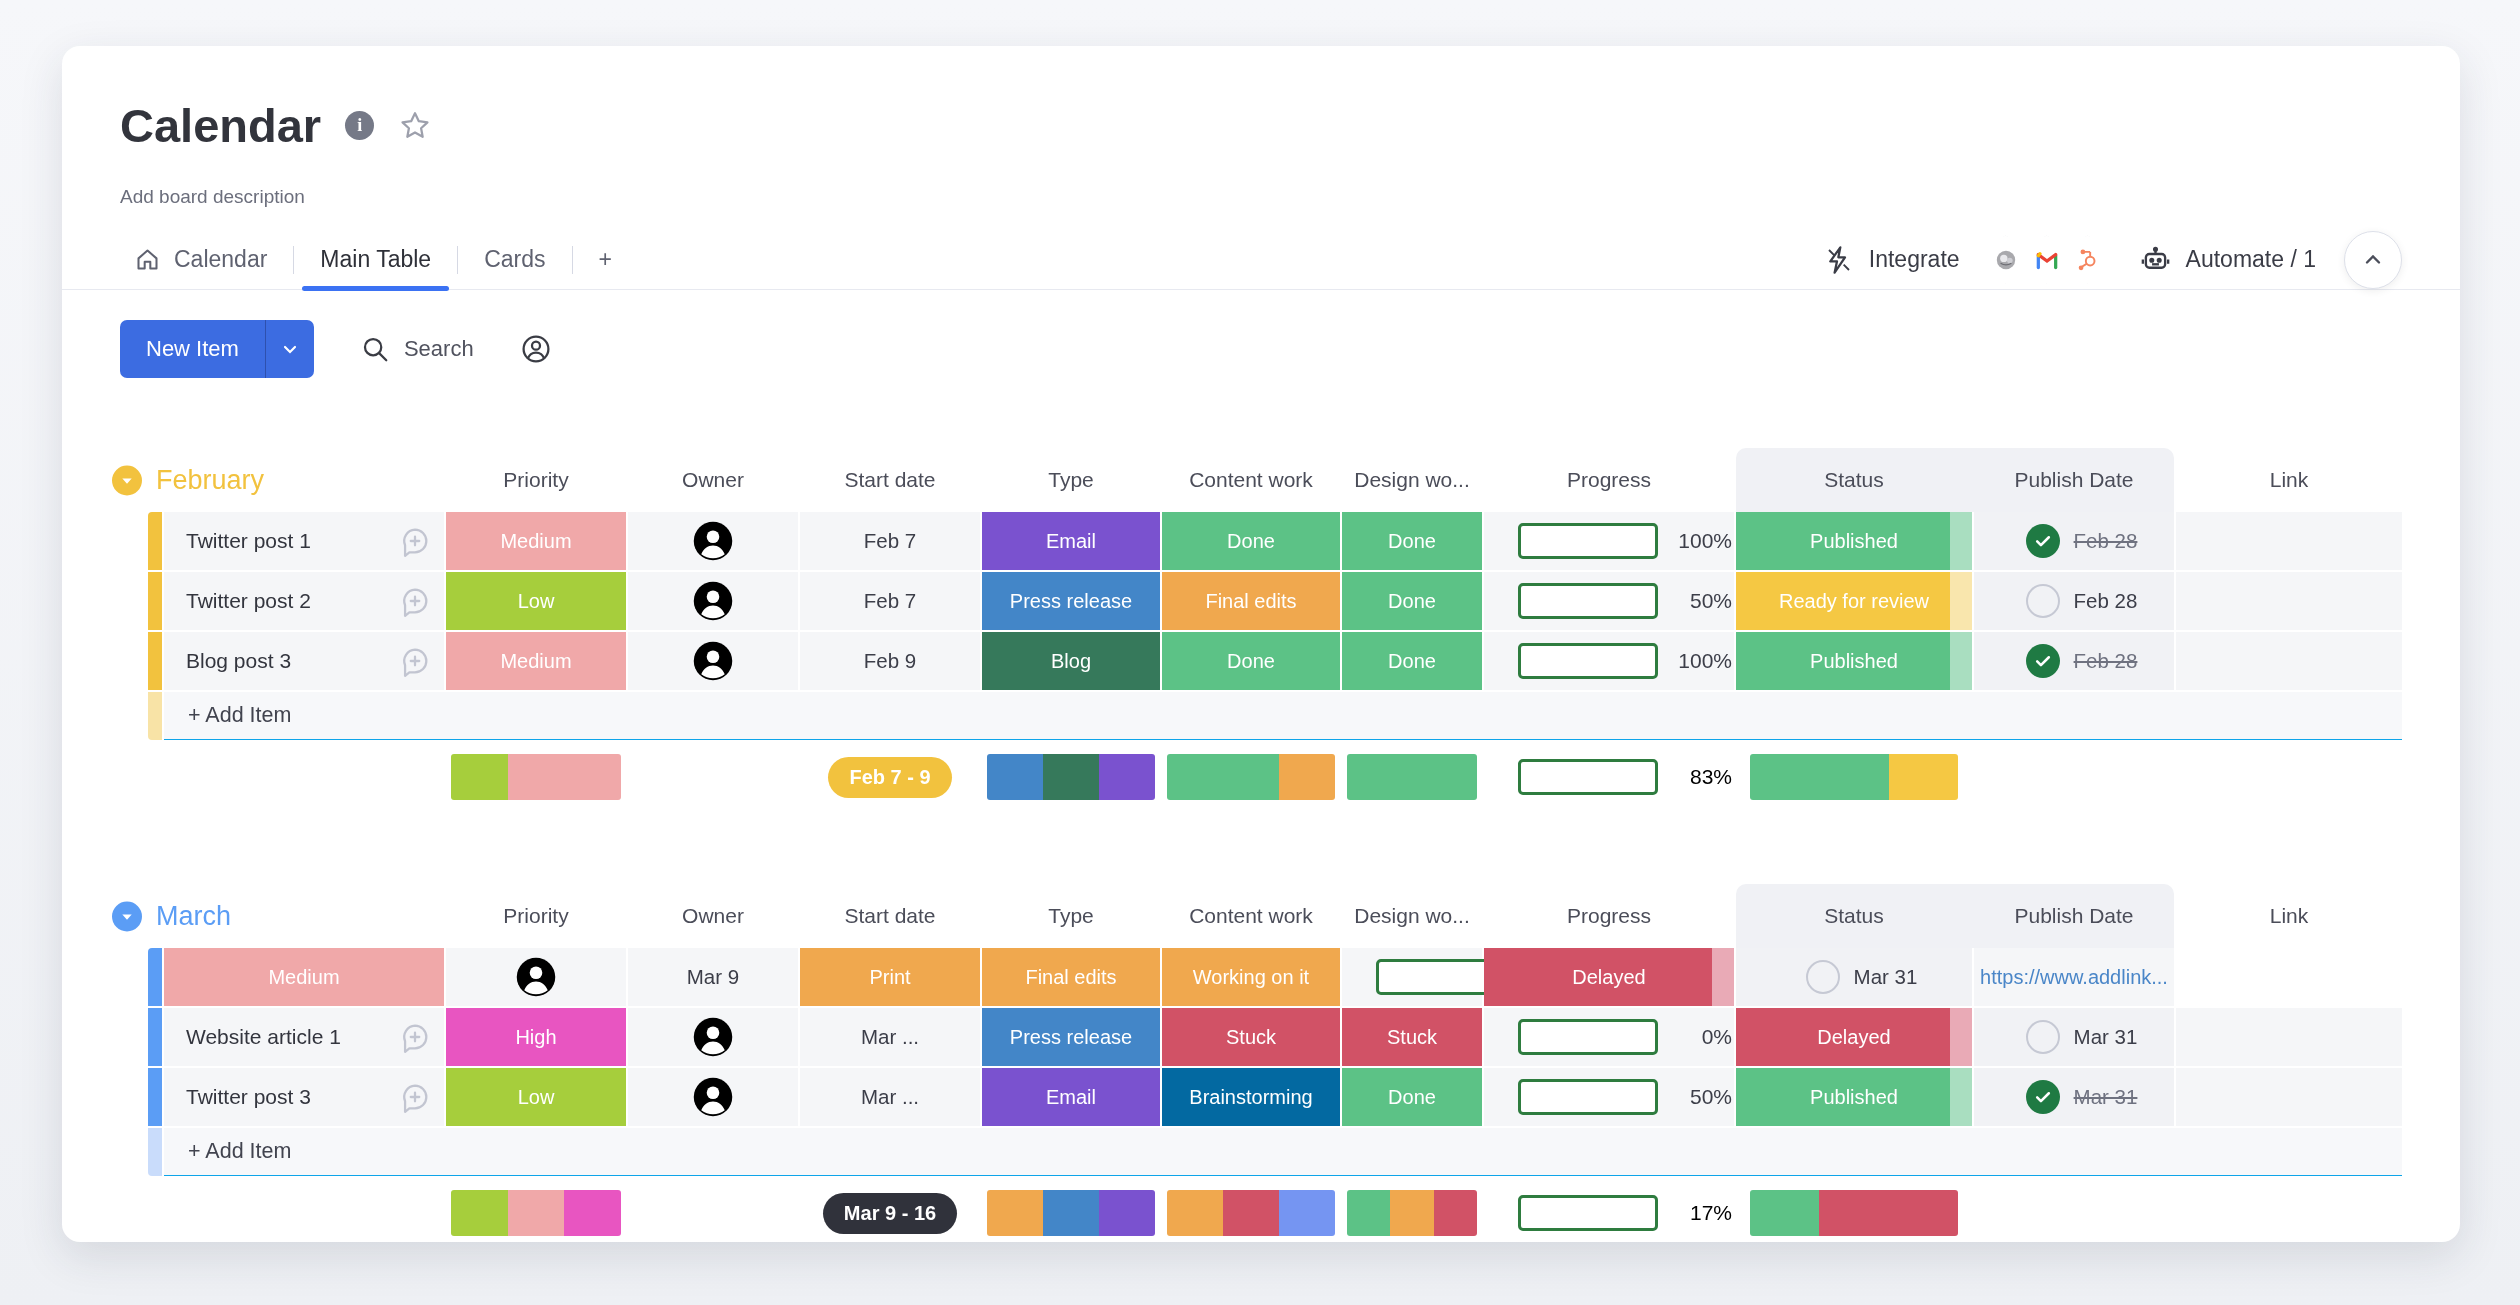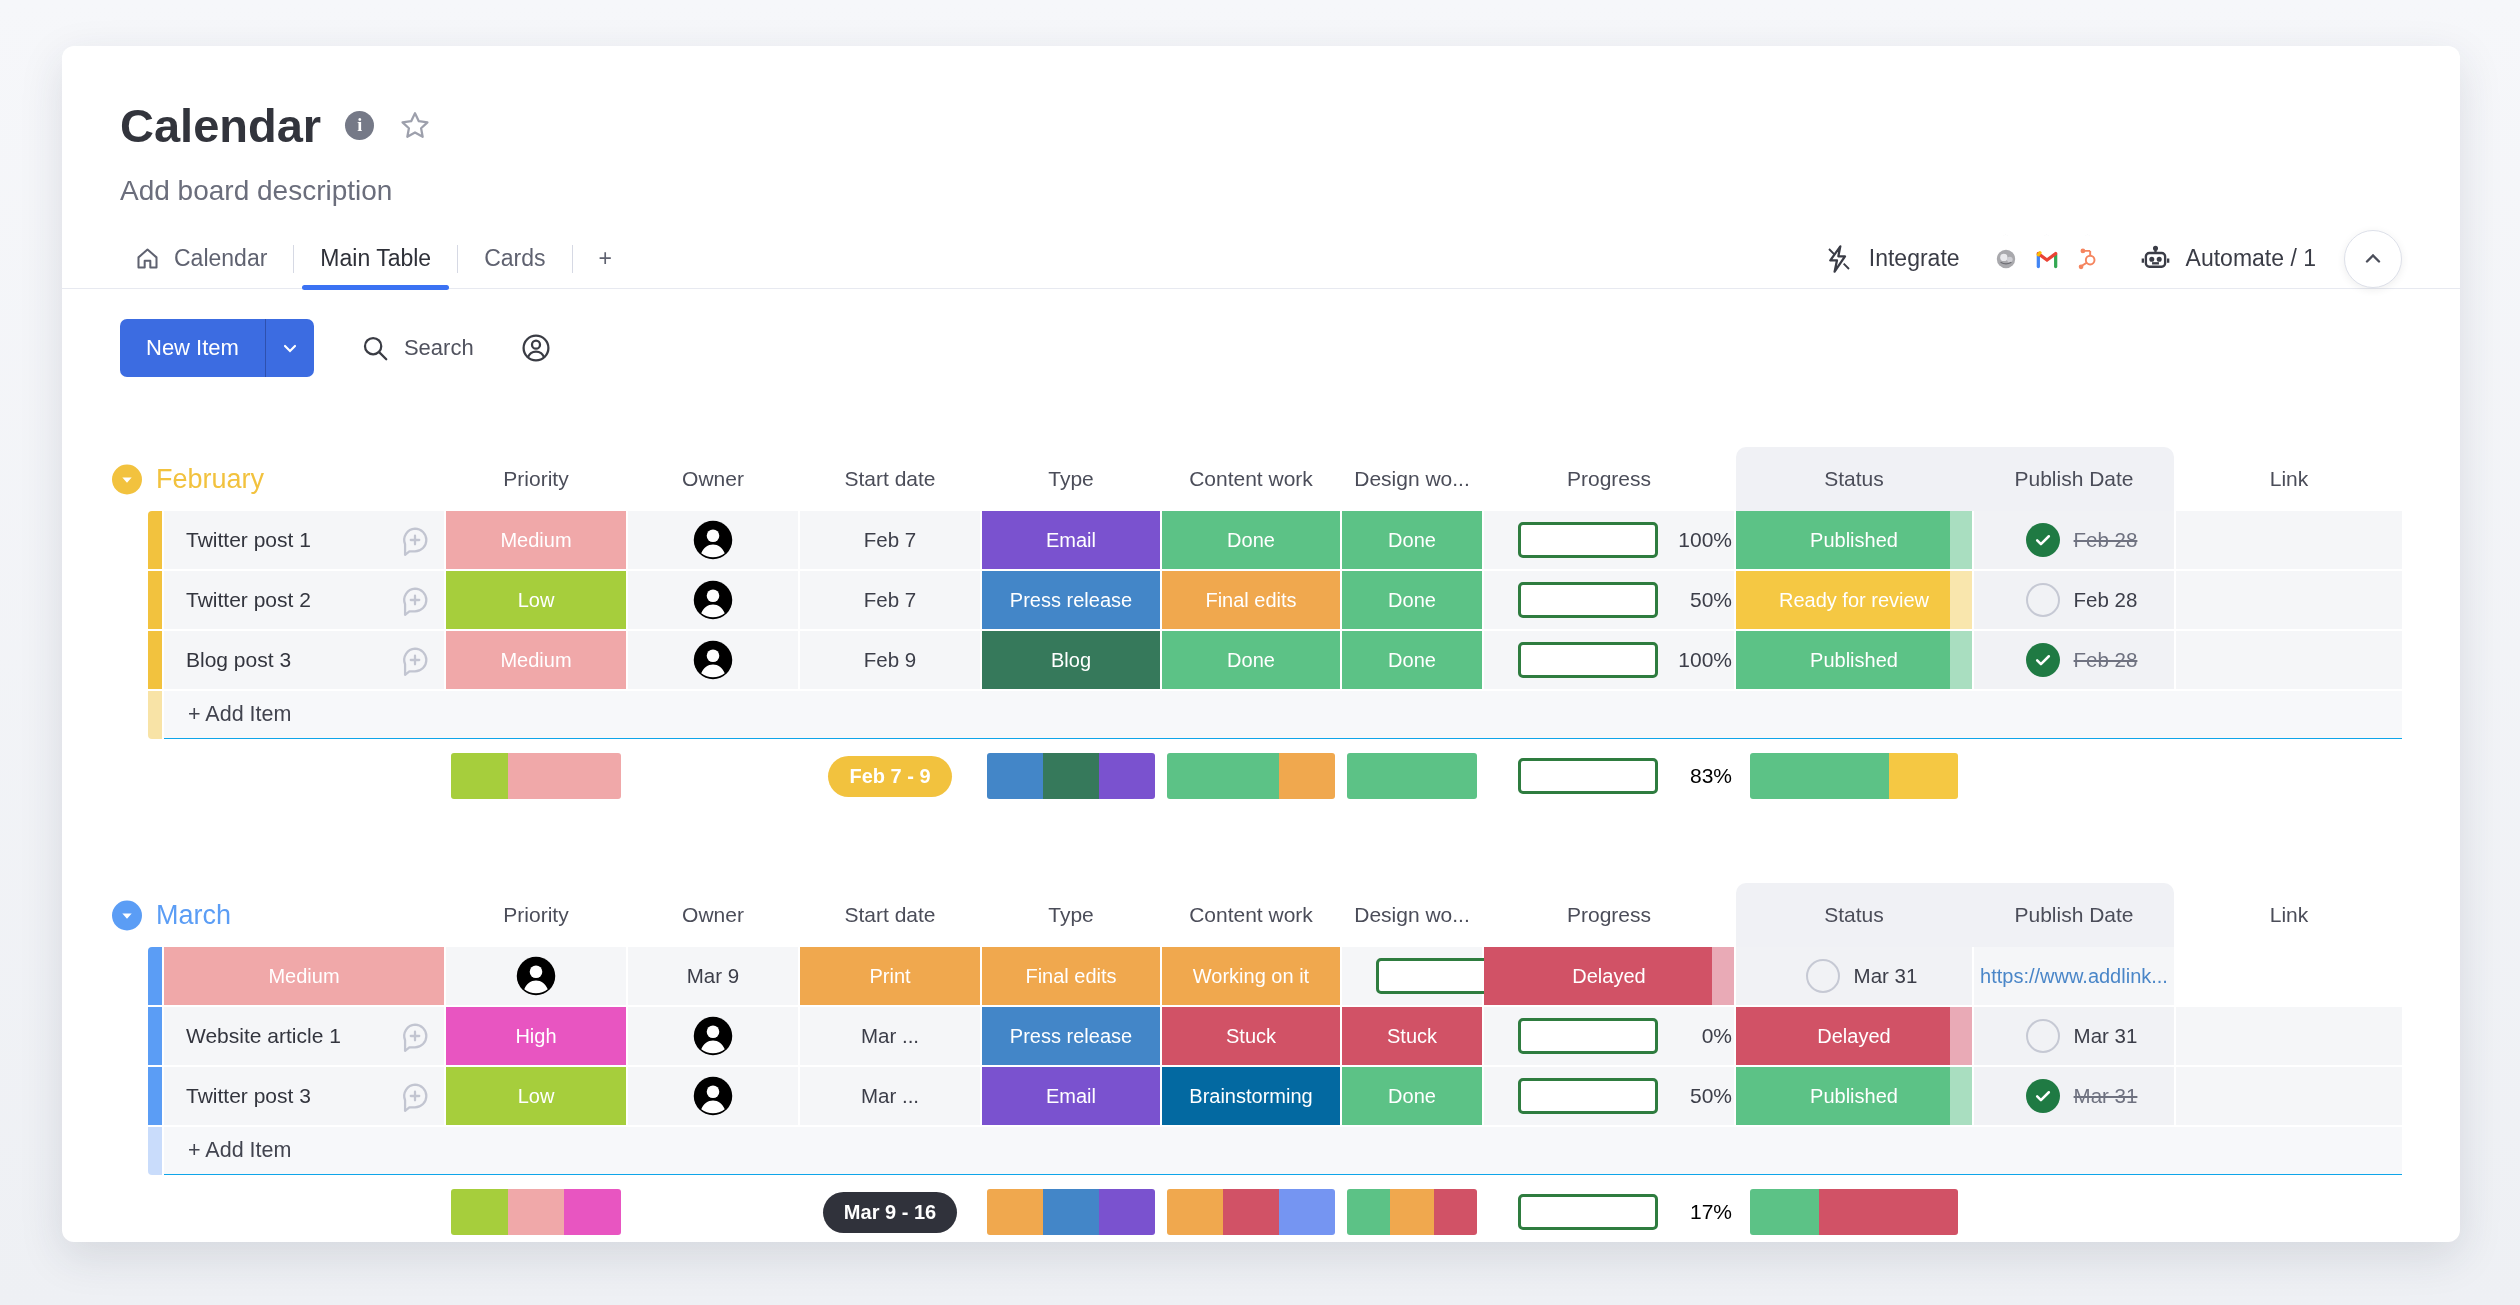--- a/index.html
+++ b/index.html
@@ -1,28 +1,28 @@
 <!DOCTYPE html>
 <html><head>
 <meta charset="utf-8">
 <style>
   * { margin:0; padding:0; box-sizing:border-box; }
   html,body { width:2520px; height:1305px; overflow:hidden; }
   body { font-family:"Liberation Sans","DejaVu Sans",sans-serif; background:#f1f3f7; }
   .viewport { position:relative; width:2520px; height:1305px; background:linear-gradient(180deg,#f6f7fa 0%,#eef0f4 100%); }
   .card { position:absolute; left:62px; top:46px; width:2398px; height:1196px; background:#fff;
-          border-radius:12px; box-shadow:0 14px 44px rgba(40,50,70,.13); padding:0 58px; overflow:hidden; }
+          border-radius:18px; box-shadow:0 14px 44px rgba(40,50,70,.13); padding:0 58px; overflow:hidden; }
 
   
   .title-row { display:flex; align-items:center; gap:24px; margin-top:52px; }
   .board-title { font-size:47px; font-weight:700; color:#32343c; }
   .info-icon { width:29px; height:29px; border-radius:50%; background:#757987; color:#fff; font-size:18px;
                font-weight:700; display:flex; align-items:center; justify-content:center; font-family:"Liberation Serif",serif; }
   .star-icon svg { display:block; }
-  .board-desc { margin-top:22px; font-size:28px; color:#6b6e7c; }
+  .board-desc { margin-top:33px; font-size:19px; color:#6b6e7c; }
 
   
   .tabbar { margin:22px -58px 0; padding:0 58px; display:flex; align-items:center; height:60px; border-bottom:1px solid #e7e9f0; }
   .tab { display:flex; align-items:center; gap:13px; font-size:23px; color:#5f6270; padding:0 26px; height:100%; position:relative; cursor:pointer; }
   .tab.first { padding-left:14px; }
   .tab.active { color:#2e3038; font-weight:400; }
   .tab.active::after { content:""; position:absolute; left:8px; right:8px; bottom:-2px; height:5px; background:#3b72f3; border-radius:3px; }
   .tab-sep { width:1px; height:28px; background:#d6d9e4; }
   .tab-right { margin-left:auto; display:flex; align-items:center; gap:28px; }
   .tr-item { display:flex; align-items:center; gap:14px; font-size:23px; color:#3a3c46; cursor:pointer; }

